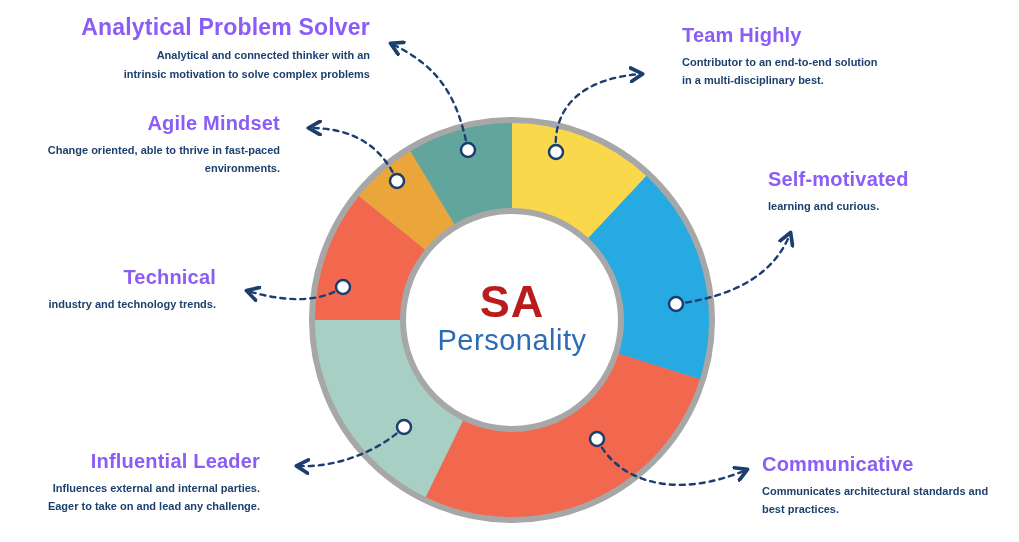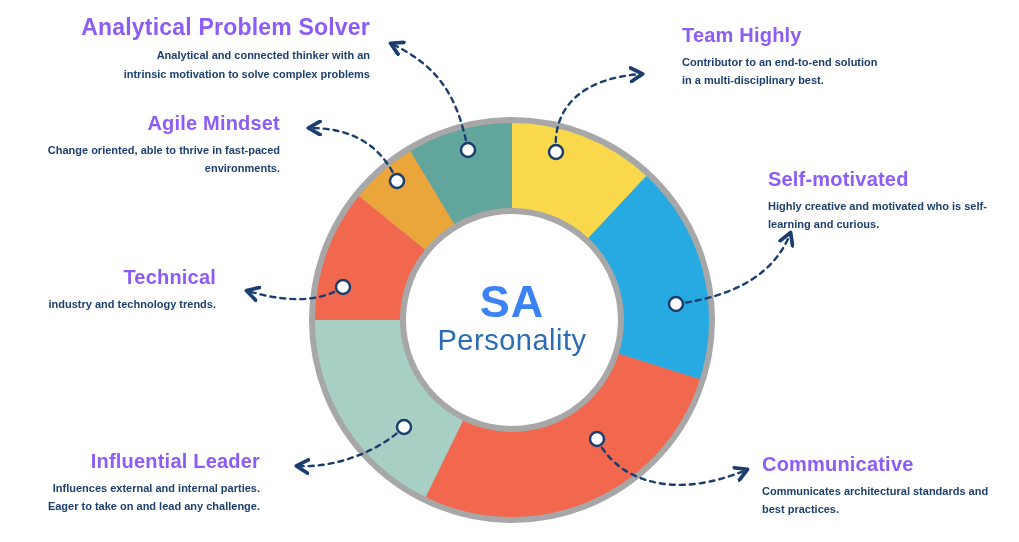--- a/index.html
+++ b/index.html
@@ -20,21 +20,21 @@
   .label .bd{
     font-size:11px;font-weight:bold;color:#1D406F;line-height:1.65;
   }
   .ta-r{text-align:right;}
   .center-text{
     position:absolute;left:512px;top:318px;
     transform:translate(-50%,-50%);
     text-align:center;white-space:nowrap;
   }
   .center-text .sa{
-    font-size:45px;font-weight:bold;color:#3b82f6;letter-spacing:1px;line-height:1.05;
+    font-size:45px;font-weight:bold;color:#b91c1c;letter-spacing:1px;line-height:1.05;
   }
   .center-text .pers{
     font-size:29px;font-weight:normal;color:#2C6CB5;letter-spacing:.5px;line-height:1.1;
   }
   
   #lbl-analytical{left:40px;top:14px;width:330px;}
   #lbl-team{left:682px;top:24px;width:240px;}
   #lbl-self{left:768px;top:168px;width:242px;}
   #lbl-comm{left:762px;top:410px;width:252px;margin-top:43px;}
   #lbl-infl{left:28px;top:450px;width:232px;}
@@ -102,21 +102,20 @@
   </div>
 
   <div class="label" id="lbl-team">
     <div class="hd">Team Highly</div>
     <div class="bd">Contributor to an end-to-end solution</div>
     <div class="bd">in a multi-disciplinary best.</div>
   </div>
 
   <div class="label" id="lbl-self">
     <div class="hd">Self-motivated</div>
-    <div class="bd">Highly creative and motivated who is self-</div>
     <div class="bd">learning and curious.</div>
   </div>
 
   <div class="label" id="lbl-comm">
     <div class="hd">Communicative</div>
     <div class="bd">Communicates architectural standards and</div>
     <div class="bd">best practices.</div>
   </div>
 
   <div class="center-text">

